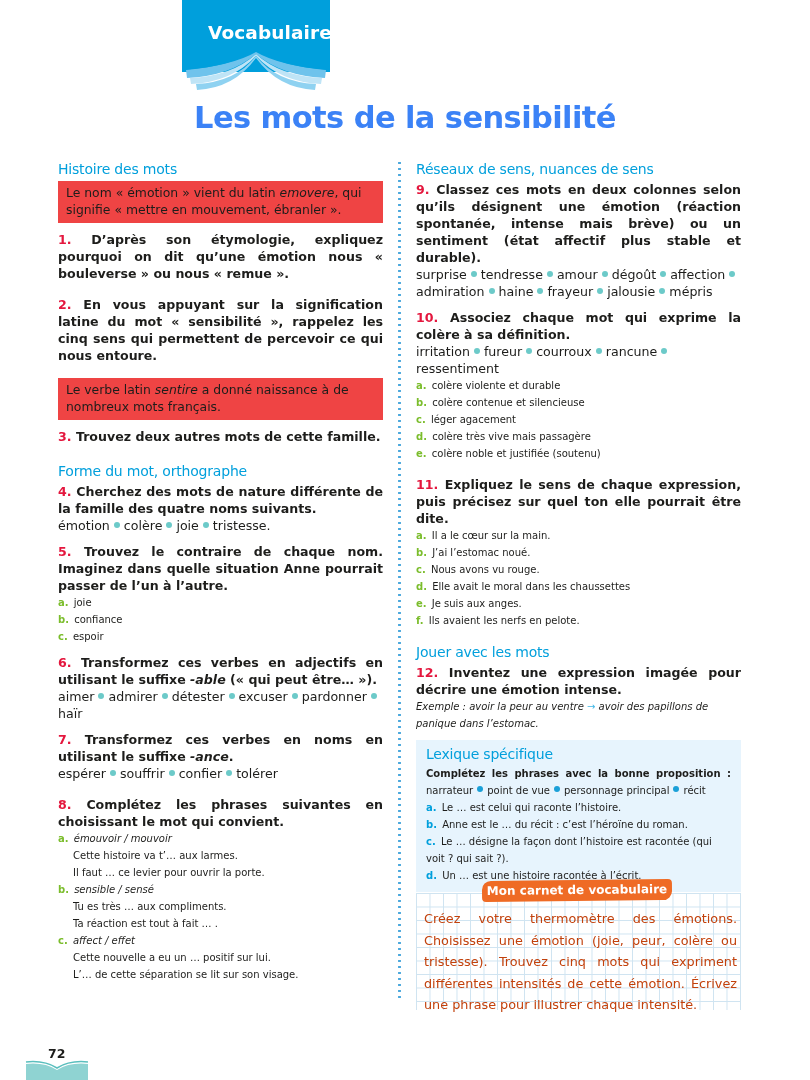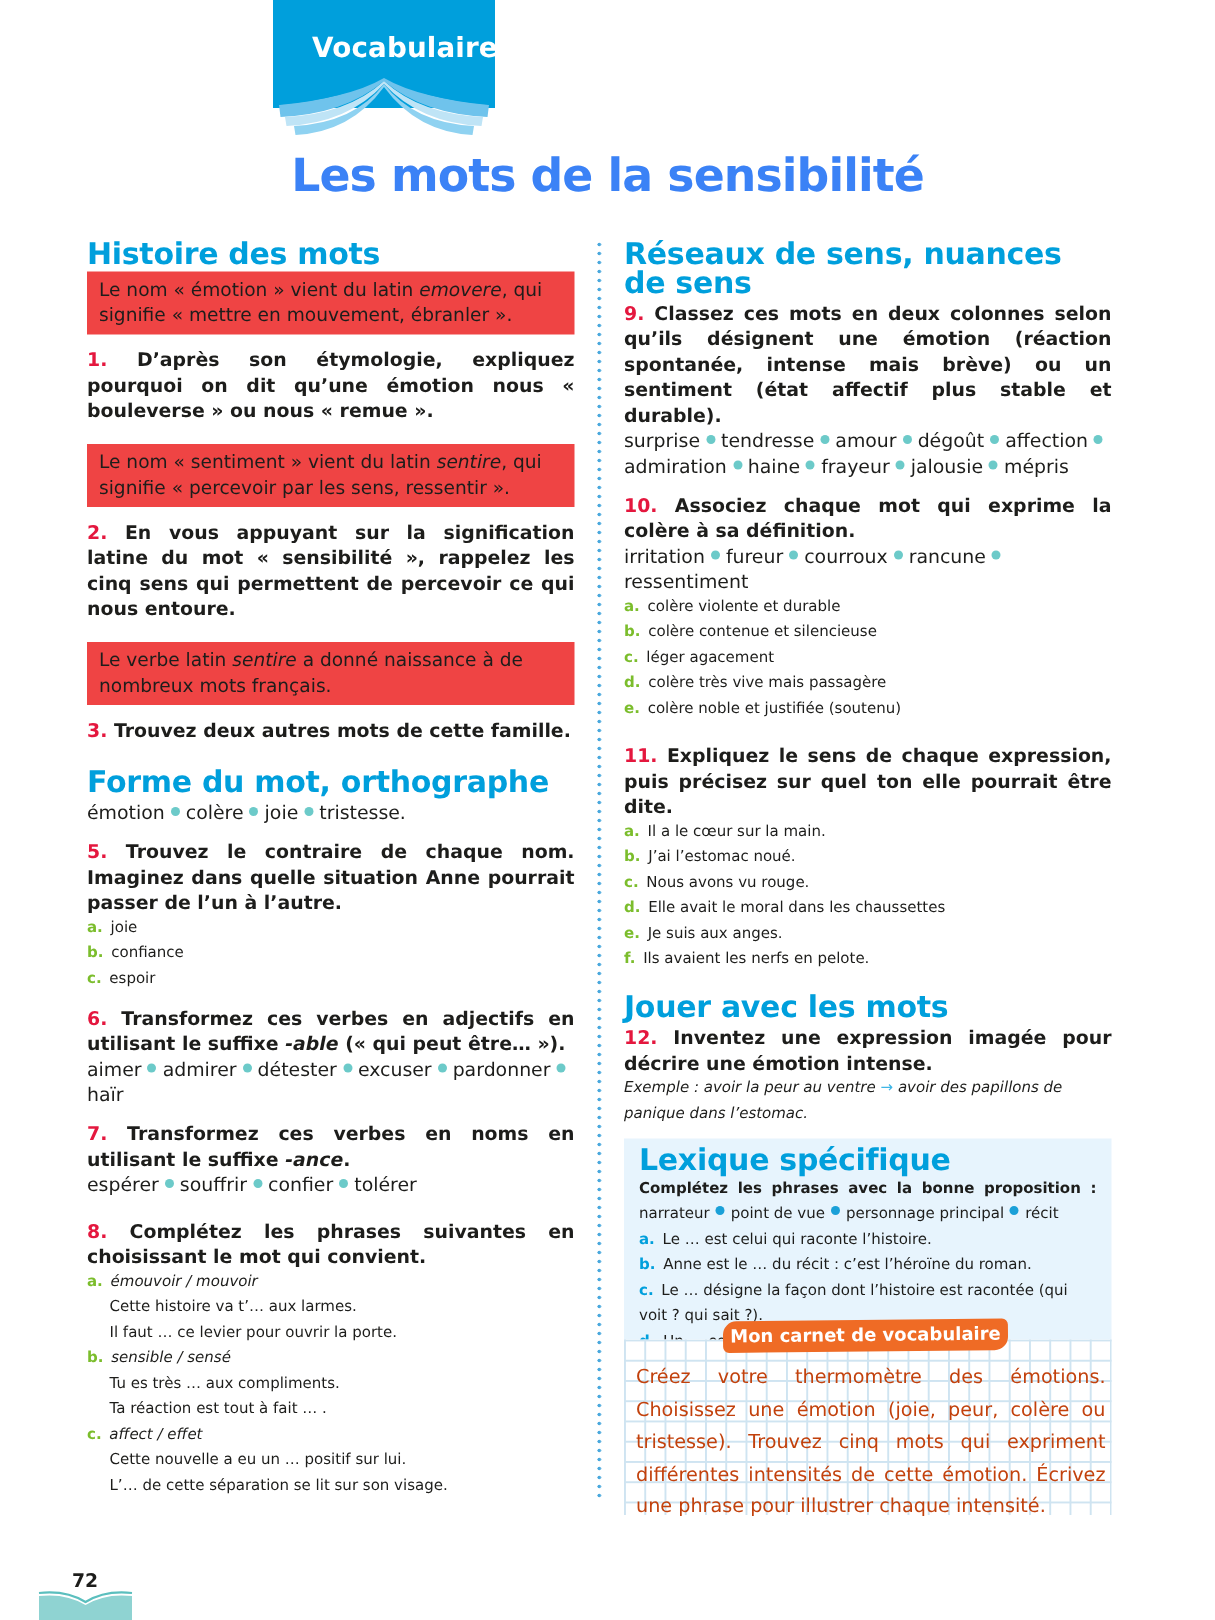--- a/index.html
+++ b/index.html
@@ -16,21 +16,21 @@
 
   
   .col { position: absolute; font-size: 12.6px; line-height: 17px; }
   .col-left { left: 58px; top: 160px; width: 325px; }
   .col-right { left: 416px; top: 160px; width: 325px; }
 
   .divider { position: absolute; left: 398px; top: 160px; width: 3px; height: 840px;
     background-image: radial-gradient(circle, #4aa8dd 1.1px, transparent 1.4px);
     background-size: 3px 6px; background-repeat: repeat-y; }
 
-  .section-title { color: #009fdc; font-weight: bold; font-size: 20px; line-height: 19px; margin-bottom: 2px; letter-spacing: -0.2px; }
+  .section-title { color: #009fdc; font-weight: normal; font-size: 14px; line-height: 19px; margin-bottom: 2px; letter-spacing: -0.2px; }
   .info-box { background: #ef4444; padding: 3px 8px 5px 8px; margin: 0 0 8px 0; font-size: 12.4px; line-height: 17px; }
   .q { font-weight: bold; font-size: 12.6px; line-height: 17px; text-align: justify; }
   .qnum { color: #e4173e; font-weight: bold; }
   .words { font-size: 12.6px; line-height: 17px; }
   .dot { display: inline-block; width: 6px; height: 6px; border-radius: 50%; background: #6ccac9; margin: 0 4px; vertical-align: 2px; }
   .sub { font-size: 10px; line-height: 17px; }
   .letter { color: #7bbd2c; font-weight: bold; margin-right: 2px; }
   .letter-blue { color: #009fdc; font-weight: bold; margin-right: 2px; }
   .indent { padding-left: 15px; }
   .gap { height: 9px; }
@@ -79,38 +79,39 @@
 <div class="col col-left">
   <div class="section-title">Histoire des mots</div>
   <div class="info-box">
     <span>Le nom « émotion » vient du latin </span><em>emovere</em><span>, qui signifie « mettre en mouvement, ébranler ».</span>
   </div>
   <div class="q">
     <span class="qnum">1.</span>
     <span>D’après son étymologie, expliquez pourquoi on dit qu’une émotion nous « bouleverse » ou nous « remue ».</span>
   </div>
   <div class="gap-l"></div>
-  <div class="info-box">
-    <span>Le nom « sentiment » vient du latin </span><em>sentire</em><span>, qui signifie « percevoir par les sens, ressentir ».</span>
-  </div>
   <div class="q">
     <span class="qnum">2.</span>
     <span>En vous appuyant sur la signification latine du mot « sensibilité », rappelez les cinq sens qui permettent de percevoir ce qui nous entoure.</span>
   </div>
   <div class="gap-l"></div>
   <div class="info-box">
     <span>Le verbe latin </span><em>sentire</em><span> a donné naissance à de nombreux mots français.</span>
   </div>
   <div class="q">
     <span class="qnum">3.</span>
     <span>Trouvez deux autres mots de cette famille.</span>
   </div>
 
   <div style="height:17px"></div>
   <div class="section-title">Forme du mot, orthographe</div>
+  <div class="q">
+    <span class="qnum">4.</span>
+    <span>Cherchez des mots de nature différente de la famille des quatre noms suivants.</span>
+  </div>
   <div class="words"><span>émotion</span><span class="dot"></span><span>colère</span><span class="dot"></span><span>joie</span><span class="dot"></span><span>tristesse.</span></div>
   <div class="gap"></div>
   <div class="q">
     <span class="qnum">5.</span>
     <span>Trouvez le contraire de chaque nom. Imaginez dans quelle situation Anne pourrait passer de l’un à l’autre.</span>
   </div>
   <div>
       <div class="sub"><span class="letter">a.</span><span> joie</span></div>
       <div class="sub"><span class="letter">b.</span><span> confiance</span></div>
       <div class="sub"><span class="letter">c.</span><span> espoir</span></div>

